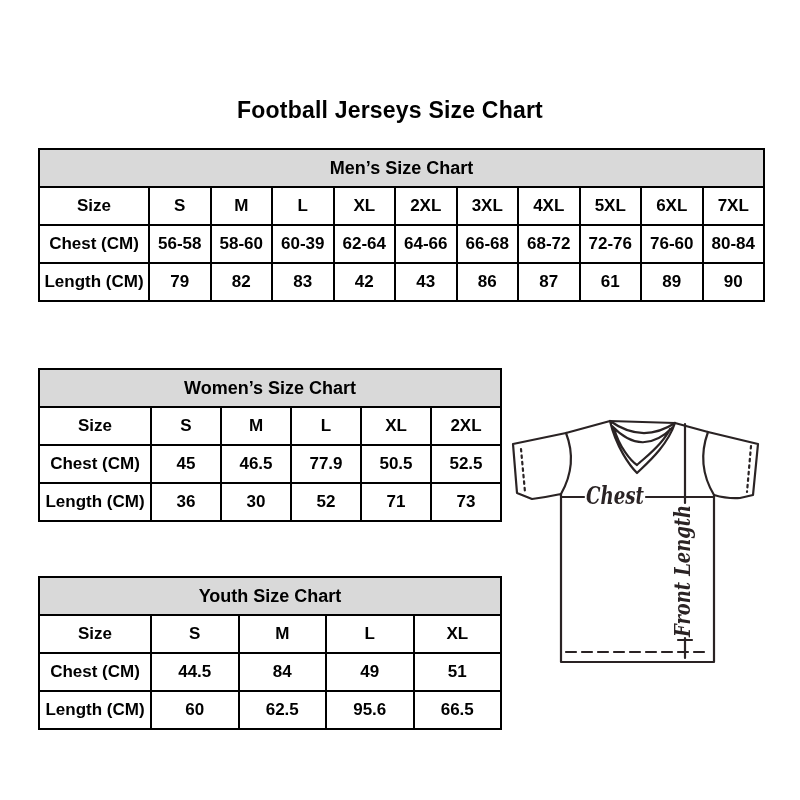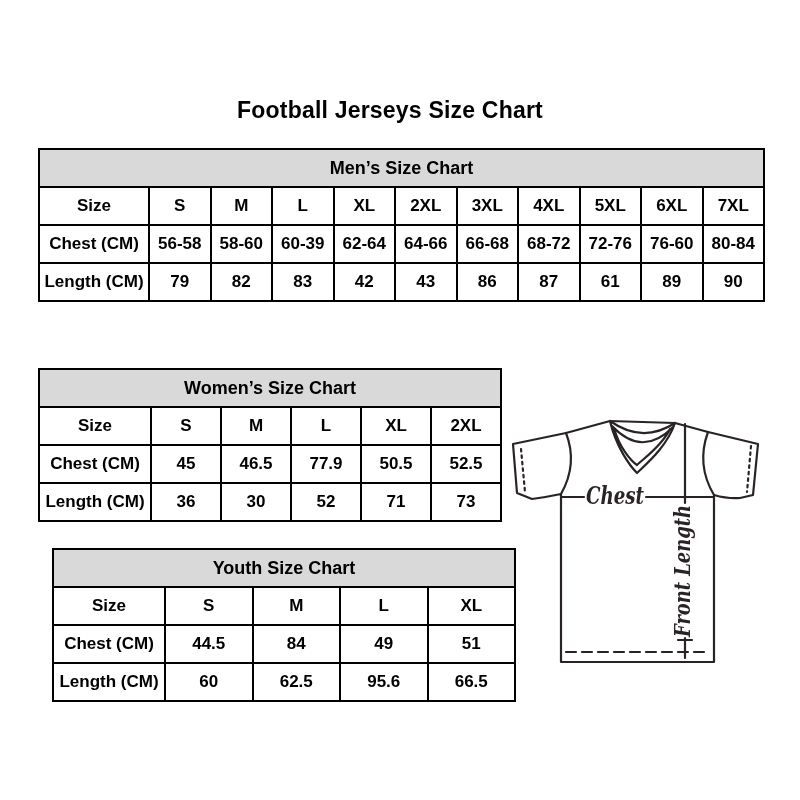--- a/index.html
+++ b/index.html
@@ -43,21 +43,21 @@
     background: #d9d9d9;
     font-size: 18px;
     height: 36px;
   }
   table.sizechart td {
     font-size: 17px;
     height: 36px;
   }
   table.men   { left: 38px; top: 148px; width: 727px; }
   table.women { left: 38px; top: 368px; width: 464px; }
-  table.youth { left: 38px; top: 548px; width: 464px; margin-left: 14px; }
+  table.youth { left: 38px; top: 576px; width: 464px; }
   table.men   col.col-label { width: 110px; }
   table.women col.col-label { width: 112px; }
   table.youth col.col-label { width: 112px; }
   .jersey-svg {
     position: absolute;
     left: 500px;
     top: 402px;
     width: 280px;
     height: 290px;
   }

